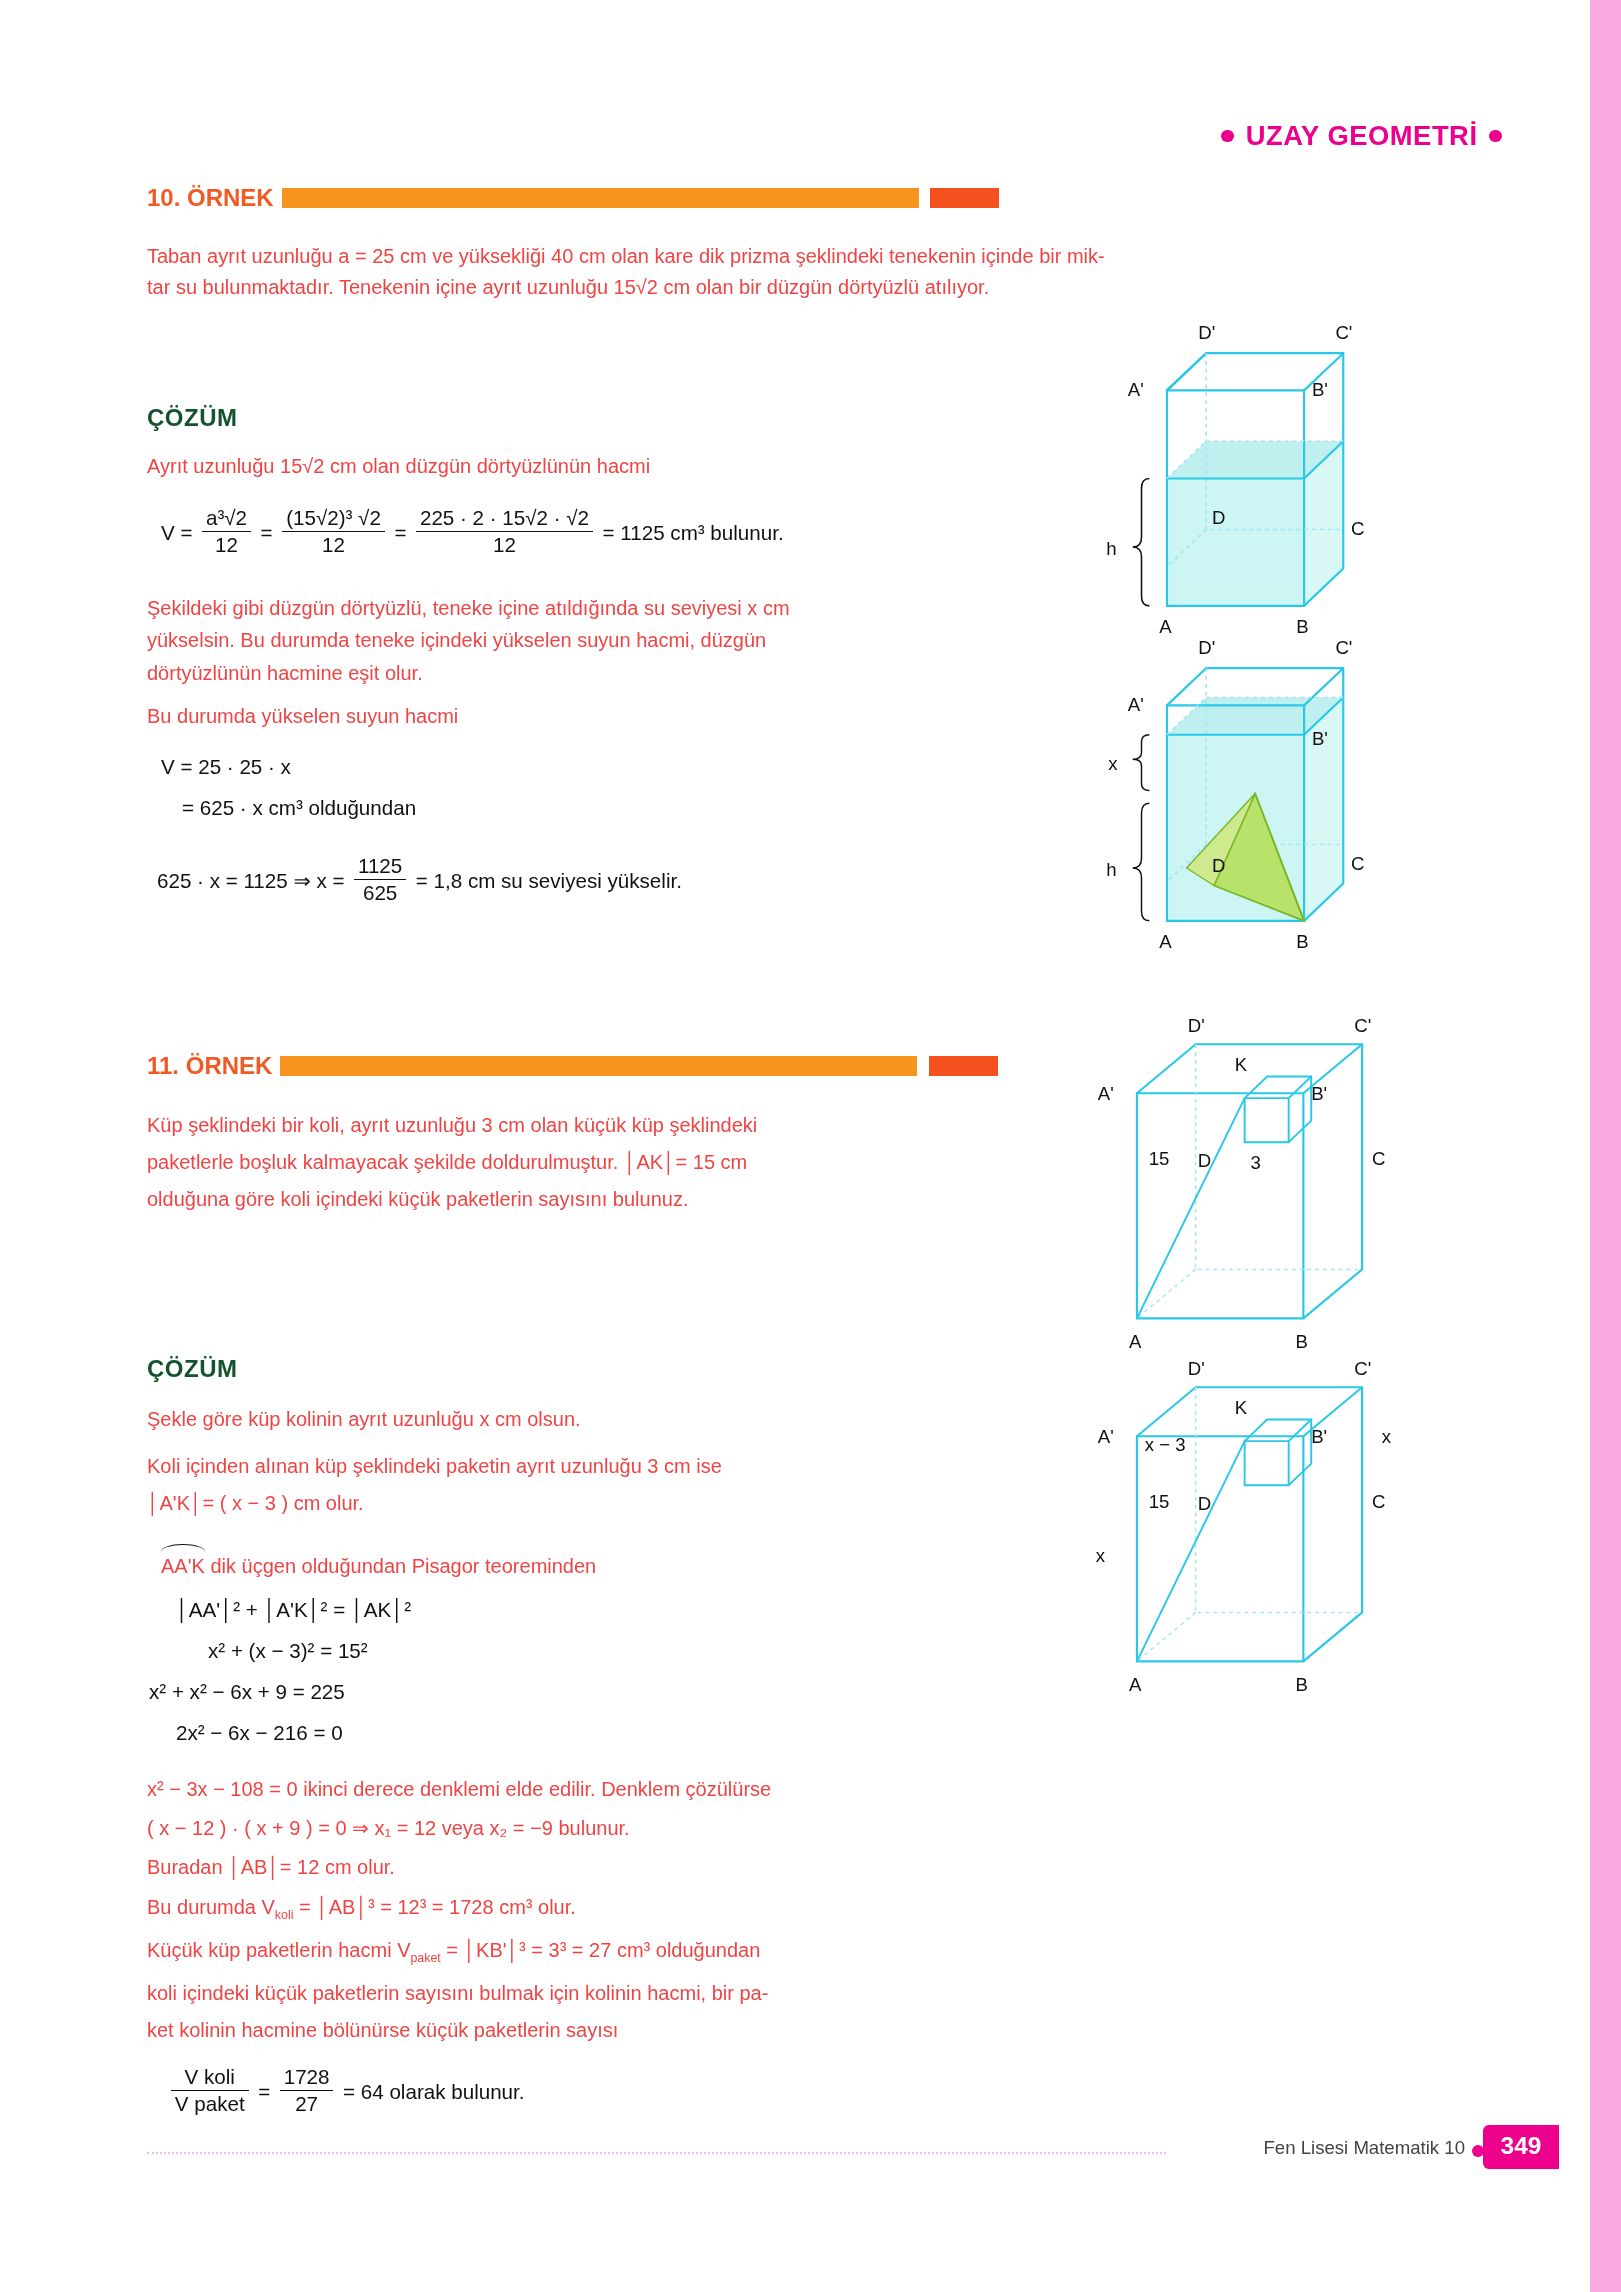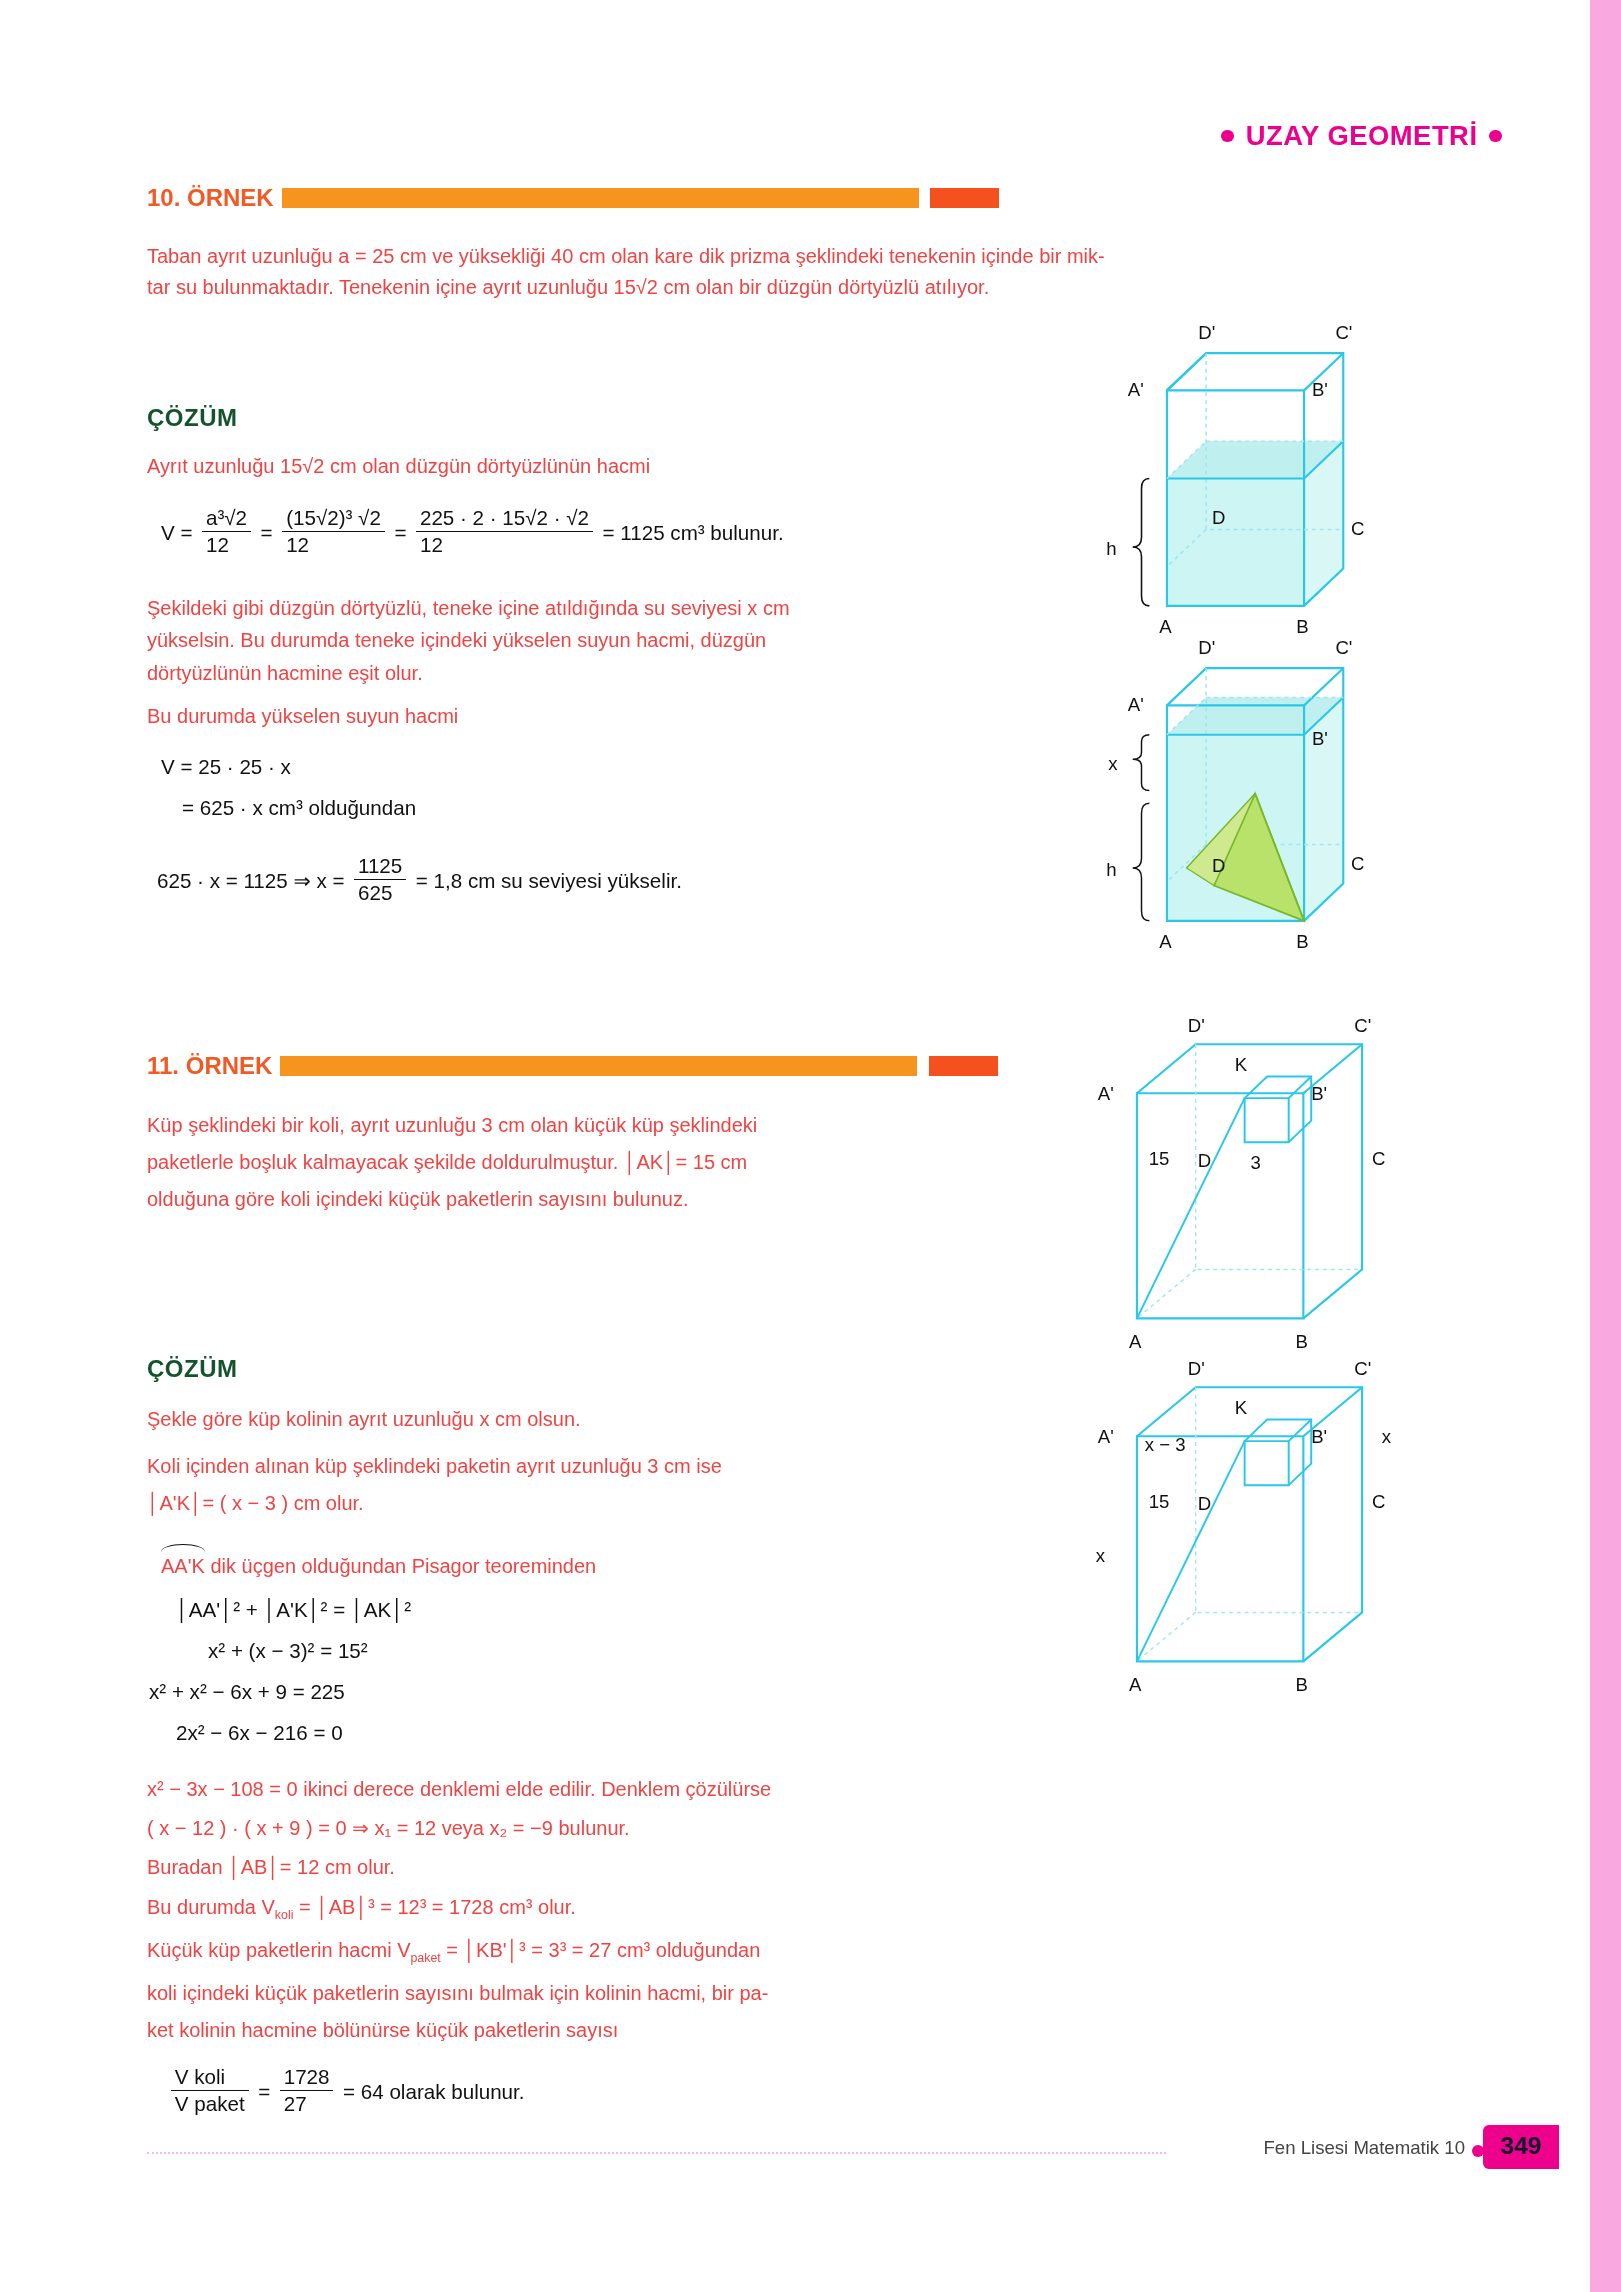--- a/index.html
+++ b/index.html
@@ -36,21 +36,21 @@
   .txt{
     position:absolute;
     font-size:20px;color:#ef4444;line-height:1.52;
   }
   .just{text-align:justify;}
   .cozum{
     position:absolute;font-size:24px;font-weight:bold;color:#14532d;letter-spacing:0.5px;
   }
   .math{position:absolute;font-size:20.6px;color:#111;}
   sub{font-size:.62em;}
-  .frac{display:inline-block;vertical-align:-0.55em;margin:0 3.9px;}
+  .frac{display:inline-block;text-align:center;vertical-align:-0.55em;margin:0 3.9px;}
   .frac .num{display:block;padding:0 3.9px;border-bottom:1.4px solid #111;line-height:1.25;}
   .frac .den{display:block;padding:0 3.9px;line-height:1.3;}
   
   .arc{position:relative;display:inline-block;}
   .arc:before{
     content:"";position:absolute;left:0;right:0;top:-6.9px;height:6.9px;
     border-top:1.6px solid #111;border-radius:50% 50% 0 0 / 100% 100% 0 0;
   }
   
   .fig{position:absolute;}
@@ -64,21 +64,21 @@
   .footer-text{
     position:absolute;right:125px;top:2137px;
     font-size:18.6px;color:#444;
   }
   .footer-dot{
     position:absolute;right:106px;top:2145px;width:11.8px;height:11.8px;border-radius:50%;
     background:#ec008c;
   }
   .page-badge{
     position:absolute;right:31px;top:2125px;
-    background:#ec008c;color:#0f172a;font-weight:bold;font-size:24.5px;
+    background:#ec008c;color:#ffffff;font-weight:bold;font-size:24.5px;
     padding:6.9px 17.6px 8.8px 17.6px;border-radius:5.9px 0 0 5.9px;
   }
 </style>
 </head>
 <body>
 
 <div class="page">
 
   <div class="chapter-title">
     <span class="dot-pink"></span>

